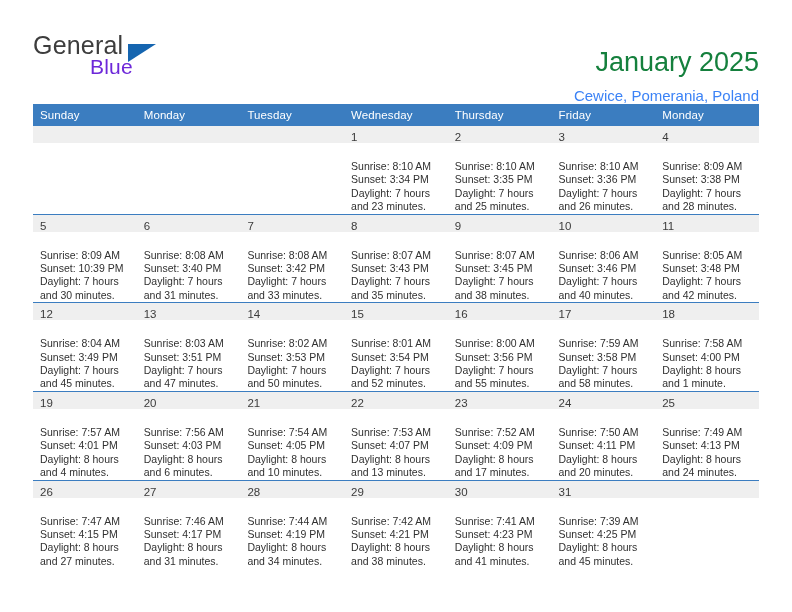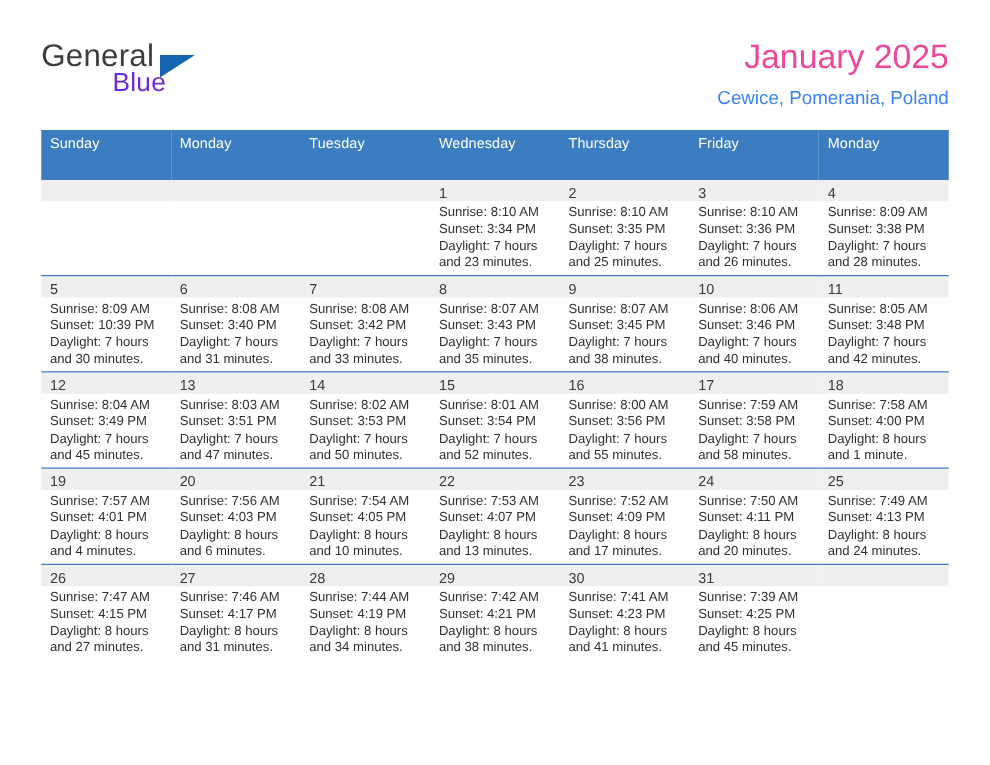--- a/index.html
+++ b/index.html
@@ -65,23 +65,24 @@
   }
 
   .title-block {
     position: absolute;
     right: 0;
     top: 0;
     text-align: right;
   }
   .cal-title {
     font-size: 27px;
-    color: #ec4899;
+    color: #15803d;
     line-height: 34px;
     white-space: nowrap;
+    margin-top: 17px;
   }
   .cal-subtitle {
     font-size: 15px;
     color: #3b82f6;
     line-height: 22px;
     margin-top: 6px;
     white-space: nowrap;
   }
 
   
@@ -92,21 +93,21 @@
     width: 726px;
     border-collapse: collapse;
     table-layout: fixed;
   }
   .calendar th {
     background: #3b7dc0;
     color: #ffffff;
     font-size: 11.5px;
     font-weight: normal;
     text-align: left;
-    padding: 5px 0 23px 7px;
+    padding: 5px 0 5px 7px;
     height: 11px;
     letter-spacing: 0.1px;
   }
   .calendar td {
     vertical-align: top;
     padding: 0;
     border-top: 1px solid #3b7dc0;
     height: 76px;
     background: #ffffff;
   }
@@ -118,21 +119,21 @@
     height: 17px;
     padding: 1px 0 0 7px;
     box-sizing: border-box;
   }
   .daynum {
     font-size: 11.5px;
     color: #3b3b3b;
     line-height: 14px;
   }
   .cell-body {
-    padding: 3px 6px 0 7px;
+    padding: 17px 6px 0 7px;
   }
   .cell-line {
     font-size: 10.5px;
     line-height: 13.4px;
     color: #303030;
     white-space: nowrap;
   }
   .empty-cell .daynum-band {
     background: #efefef;
   }

